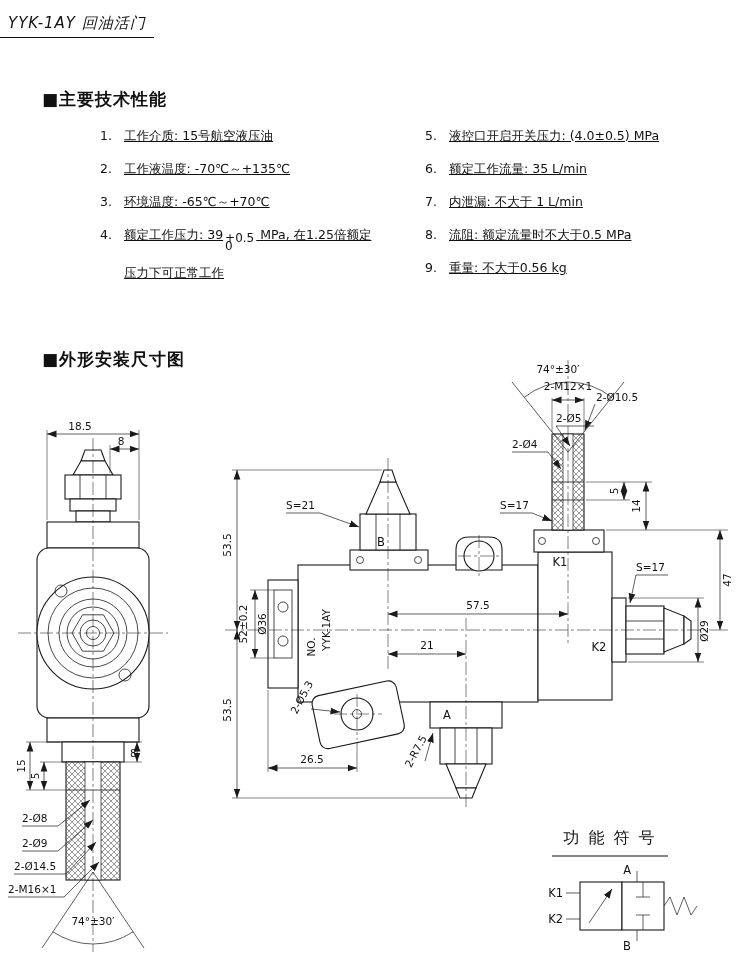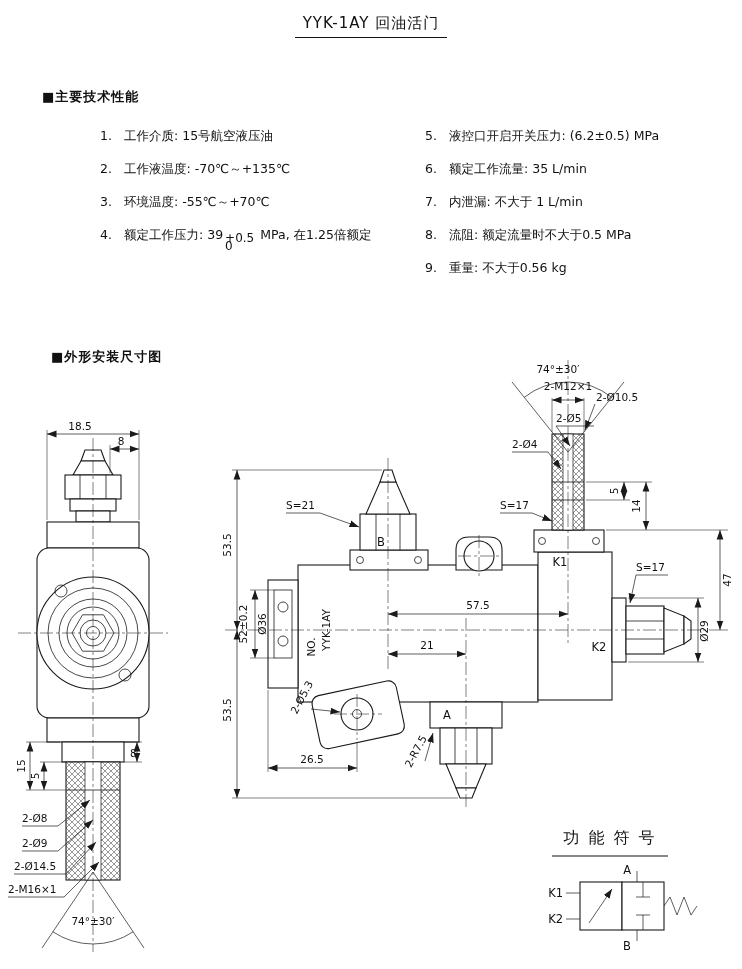--- a/index.html
+++ b/index.html
@@ -1,28 +1,28 @@
 <!DOCTYPE html>
 <html><head>
 <meta charset="utf-8">
 <style>
   html,body{margin:0;padding:0;background:#e8e8e8;}
   .page{position:relative;width:742px;height:969px;background:#ffffff;margin:0 auto;
         font-family:"DejaVu Sans","Liberation Sans",sans-serif;color:#111;overflow:hidden;}
-  .title-wrap{position:absolute;top:13px;left:0;width:100%;text-align:center;}
+  .title-wrap{position:absolute;top:13px;left:0;width:100%;text-align:left;font-style:italic;}
   .title-inner{display:inline-block;font-size:15px;letter-spacing:1px;border-bottom:1.2px solid #111;padding:0 8px 4px;}
-  .sec-heading{position:absolute;font-size:13px;font-weight:bold;letter-spacing:1px;}
+  .sec-heading{position:absolute;font-size:17px;font-weight:bold;letter-spacing:1px;}
   #heading-specs{left:42px;top:88px;}
-  #heading-drawing{left:51px;top:348px;}
+  #heading-drawing{left:42px;top:348px;}
   .spec-col{position:absolute;font-size:12.5px;}
   #col-left{left:100px;top:126px;width:300px;}
   #col-right{left:425px;top:126px;width:300px;}
   .spec-item{display:flex;line-height:20px;margin-bottom:13px;}
   .spec-num{width:24px;flex:0 0 24px;}
-  .spec-text{flex:1;}
+  .spec-text{flex:1;text-decoration:underline;}
   .tol{display:inline-flex;flex-direction:column;font-size:12px;line-height:8px;vertical-align:-3px;margin:0 2px;}
   .line2{display:block;margin-top:13px;}
   svg{position:absolute;left:0;top:0;}
   .part{fill:#fff;stroke:#1a1a1a;stroke-width:1.1;}
   .part2{fill:none;stroke:#1a1a1a;stroke-width:.8;}
   .thin{fill:none;stroke:#1a1a1a;stroke-width:.7;}
   .dim{fill:none;stroke:#1a1a1a;stroke-width:.7;}
   .ext{fill:none;stroke:#1a1a1a;stroke-width:.55;}
   .cl{fill:none;stroke:#1a1a1a;stroke-width:.55;stroke-dasharray:13 3 3 3;}
   .dtxt{font-size:10.5px;fill:#111;font-family:"DejaVu Sans",sans-serif;}
@@ -44,37 +44,38 @@
     <div class="spec-item">
       <span class="spec-num">1.</span>
       <span class="spec-text">工作介质: 15号航空液压油</span>
     </div>
     <div class="spec-item">
       <span class="spec-num">2.</span>
       <span class="spec-text">工作液温度: -70℃～+135℃</span>
     </div>
     <div class="spec-item">
       <span class="spec-num">3.</span>
-      <span class="spec-text">环境温度: -55℃～+70℃</span>
+      <span class="spec-text">环境温度: -65℃～+70℃</span>
     </div>
     <div class="spec-item">
       <span class="spec-num">4.</span>
       <span class="spec-text">
         <span>额定工作压力: 39</span><span class="tol">
             <span class="tol-t">+0.5</span>
             <span class="tol-b">0</span>
           </span><span> MPa, 在1.25倍额定</span>
+        <span class="line2">压力下可正常工作</span>
       </span>
     </div>
   </div>
 
   <div class="spec-col" id="col-right">
     <div class="spec-item">
       <span class="spec-num">5.</span>
-      <span class="spec-text">液控口开启开关压力: (6.2±0.5) MPa</span>
+      <span class="spec-text">液控口开启开关压力: (4.0±0.5) MPa</span>
     </div>
     <div class="spec-item">
       <span class="spec-num">6.</span>
       <span class="spec-text">额定工作流量: 35 L/min</span>
     </div>
     <div class="spec-item">
       <span class="spec-num">7.</span>
       <span class="spec-text">内泄漏: 不大于 1 L/min</span>
     </div>
     <div class="spec-item">

